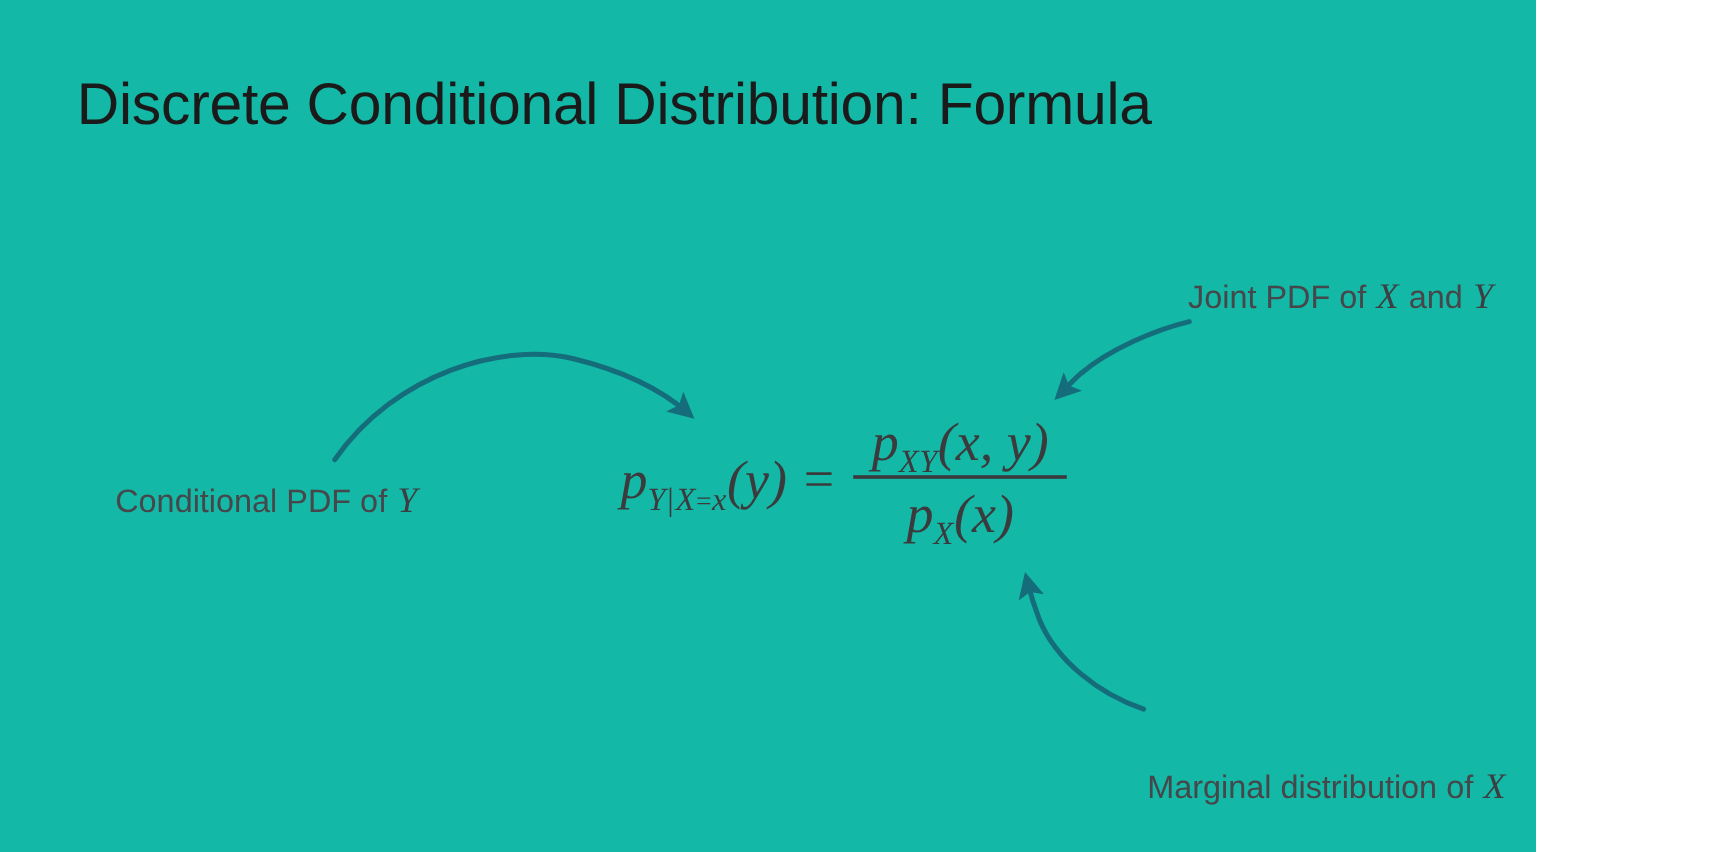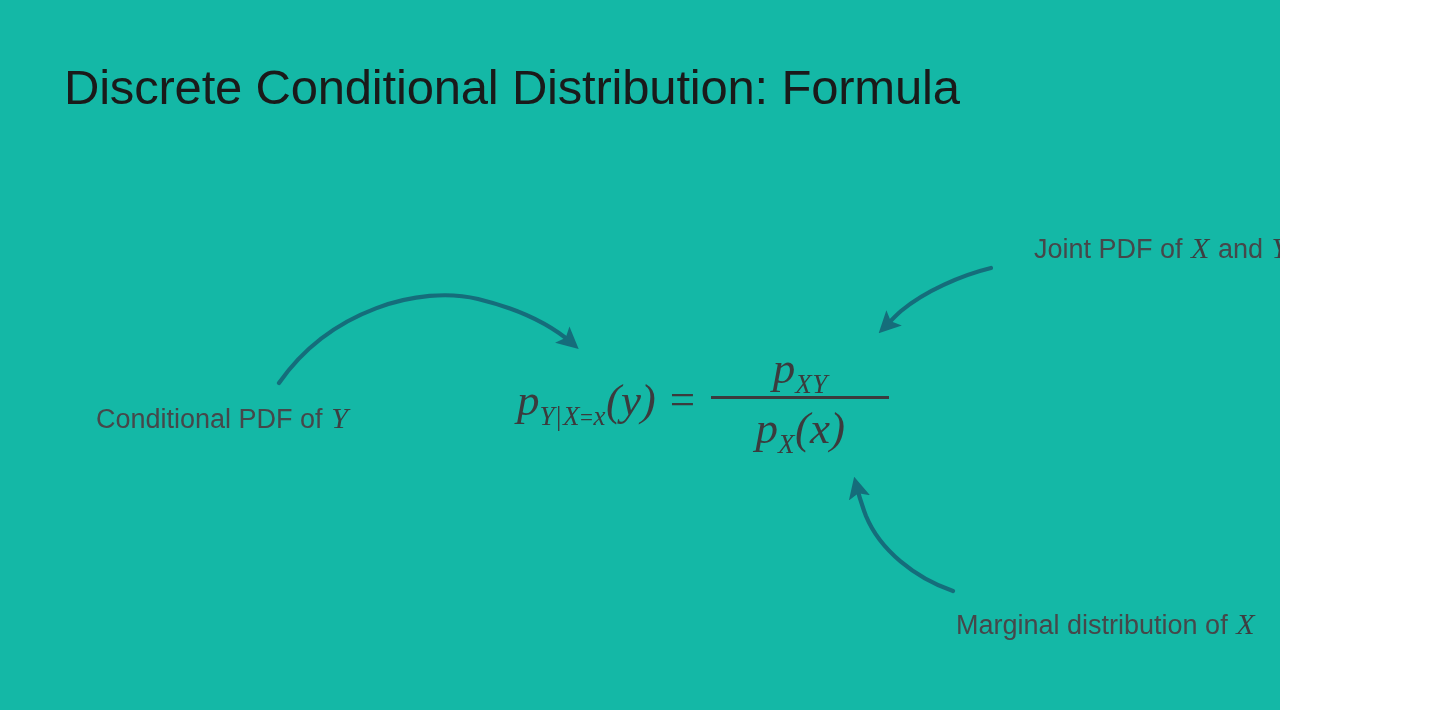--- a/index.html
+++ b/index.html
@@ -41,22 +41,22 @@
     line-height: 1.2;
   }
   .callout .var {
     font-family: "Liberation Serif", serif;
     font-style: italic;
     font-size: 30px;
     color: #3d3e41;
     padding: 0 1px;
   }
   #callout-conditional { left: 96px;  top: 400px; }
-  #callout-joint       { left: 990px; top: 230px; margin-left: 44px; }
-  #callout-marginal    { left: 956px; top: 606px; }
+  #callout-joint       { left: 990px; top: 230px; }
+  #callout-marginal    { left: 956px; top: 638px; }
 
   
   #formula {
     position: absolute;
     left: 517px;
     top: 330px;
     font-family: "Liberation Serif", serif;
     color: #3b3b3d;
     display: flex;
     align-items: center;
@@ -182,20 +182,21 @@
         <span class="sub"><span>Y</span><span class="bar">|</span><span>X</span><span class="eq">=</span><span>x</span></span>
         <span class="args">(y)</span>
     </span>
 
     <span id="eqsign">=</span>
 
     <span id="fraction">
       <span id="numerator" class="pterm">
         <span class="mi">p</span>
           <span class="sub">XY</span>
+          <span class="args">(x, y)</span>
       </span>
       <span id="frac-bar"></span>
       <span id="denominator" class="pterm">
         <span class="mi">p</span>
           <span class="sub">X</span>
           <span class="args">(x)</span>
       </span>
     </span>
 
   </div>

